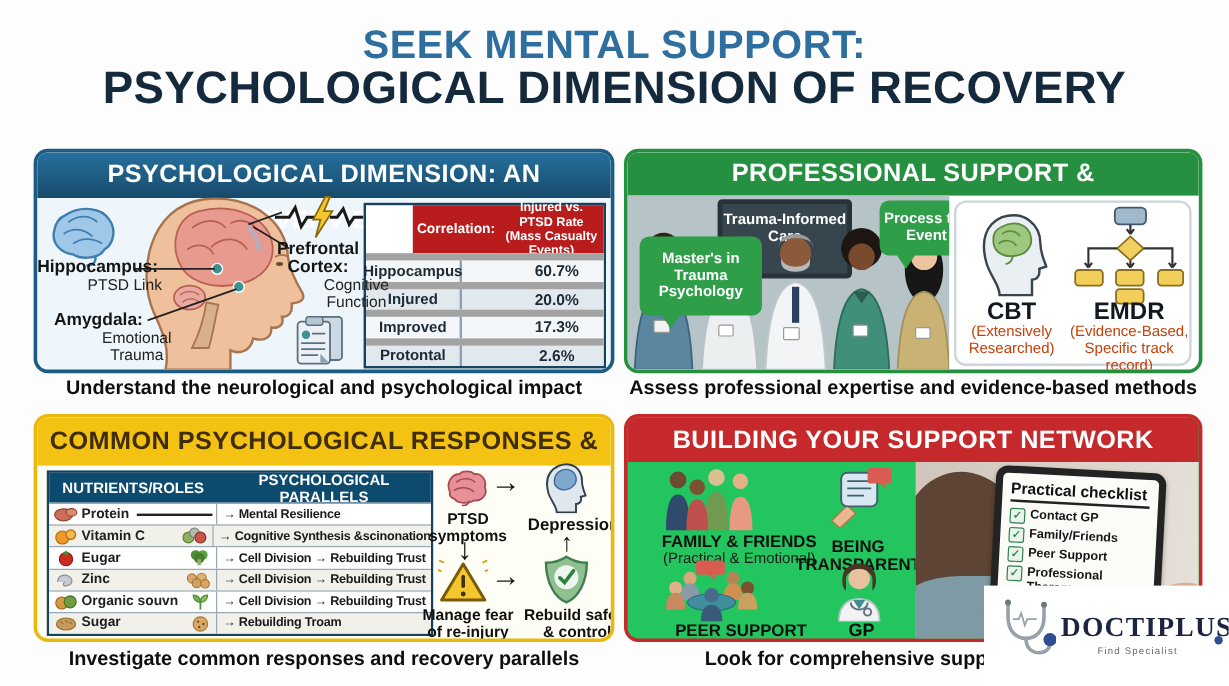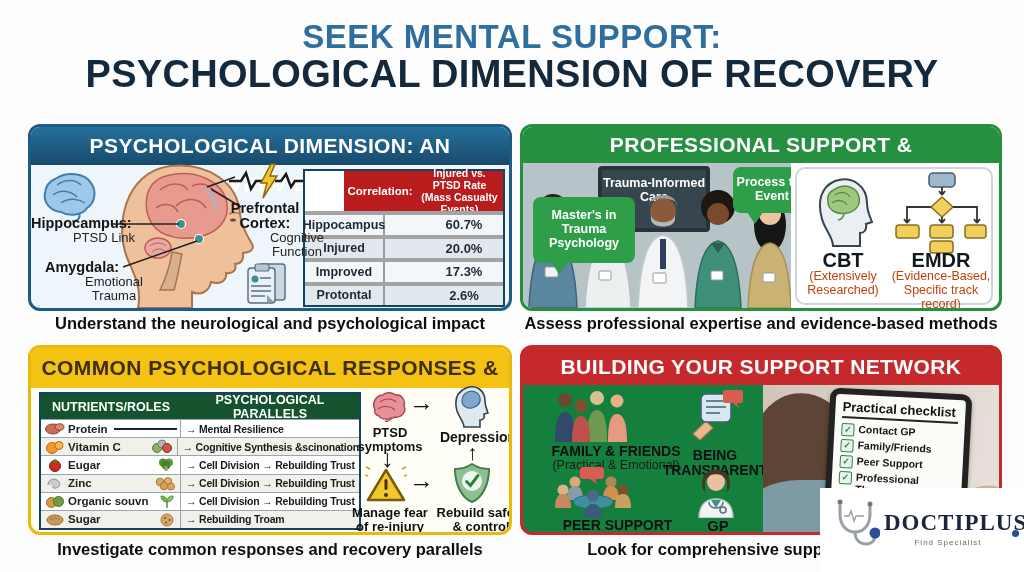--- a/index.html
+++ b/index.html
@@ -10,38 +10,38 @@
   
   .title-wrap{position:absolute;left:0;top:20px;width:1024px;text-align:center;line-height:1.05;}
   .title1{font-size:33px;font-weight:700;color:#2f6f9f;letter-spacing:.5px;}
   .title2{font-size:38px;font-weight:700;color:#15293d;letter-spacing:.3px;}
 
   
   .panel{position:absolute;border-radius:12px;box-sizing:border-box;overflow:hidden;}
   .p1{left:28px;top:124px;width:484px;height:187px;border:3px solid #1d5c84;background:#eef6fb;}
   .p2{left:520px;top:124px;width:482px;height:187px;border:3px solid #259140;background:#ffffff;}
   .p3{left:28px;top:345px;width:484px;height:190px;border:3px solid #e9b90c;background:#fffef6;}
-  .p4{left:520px;top:345px;width:482px;height:190px;border:3px solid #c5292b;background:#15803d;}
+  .p4{left:520px;top:345px;width:482px;height:190px;border:3px solid #c5292b;background:#22c55e;}
   .phead{width:100%;text-align:center;font-weight:700;color:#ffffff;letter-spacing:.4px;}
   .p1 .phead{height:38px;line-height:38px;font-size:21px;background:linear-gradient(#26709c,#174a6b);}
   .p2 .phead{height:36px;line-height:36px;font-size:21px;background:#259140;}
   .p3 .phead{height:40px;line-height:40px;font-size:21px;background:#f4c213;color:#3f2d05;}
   .p4 .phead{height:37px;line-height:37px;font-size:21px;background:#c5292b;}
   .caption{position:absolute;font-size:16.5px;font-weight:700;color:#0e0e0e;text-align:center;white-space:nowrap;}
 
   
   .ov-label-b{font-weight:700;color:#151515;font-size:14.5px;line-height:1.05;text-align:center;}
   .ov-label-r{font-weight:400;color:#222;font-size:13px;line-height:1.1;text-align:center;padding-left:32px;}
   .ovtable{position:absolute;left:272px;top:42px;width:202px;height:138px;border:2px solid #15425e;
            display:flex;flex-direction:column;background:#fff;box-sizing:border-box;}
   .ovhead{display:flex;background:#b91c1c;color:#fff;height:40px;flex:none;margin-left:39px;}
   .ovh1{width:72px;font-size:11.5px;font-weight:700;display:flex;align-items:center;justify-content:center;}
   .ovh2{flex:1;font-size:10.5px;font-weight:700;display:flex;align-items:center;justify-content:center;
         text-align:center;line-height:1.15;padding:0 2px;}
-  .ovrow{display:flex;flex:1;border-top:4px solid #a3a3a3;align-items:center;gap:40px;}
+  .ovrow{display:flex;flex:1;border-top:6px solid #a3a3a3;align-items:center;gap:40px;}
   .ovrow:nth-child(odd){background:#e2e9ee;} .ovrow:nth-child(even){background:#f4f7f9;}
   .ovl{width:78px;font-size:12.5px;font-weight:700;color:#1c2a36;text-align:center;border-right:2px solid #8aa2b2;
        align-self:stretch;display:flex;align-items:center;justify-content:center;}
   .ovv{flex:1;text-align:center;font-size:13px;font-weight:700;color:#1c2a36;}
 
   
   .illus{position:absolute;left:0;top:36px;width:268px;height:145px;background:#b7c4c7;border-radius:0 0 0 9px;overflow:hidden;}
   .tv{position:absolute;left:75px;top:3px;width:112px;height:66px;background:#37464e;border:4px solid #27323a;
       border-radius:4px;box-sizing:border-box;display:flex;align-items:flex-start;justify-content:center;}
   .tv-text{color:#fff;font-size:12.5px;font-weight:700;text-align:center;line-height:1.15;margin-top:6px;}
@@ -53,21 +53,21 @@
   .bub1 .btail{border-top:12px solid #2f9e48;left:18px;bottom:-11px;}
   .bub3 .btail{border-top:12px solid #2f9e48;left:14px;bottom:-11px;}
   .methods-box{position:absolute;left:272px;top:40px;width:198px;height:138px;background:#fff;
                border:2px solid #ccd6da;border-radius:10px;box-sizing:border-box;}
   .mname{position:absolute;font-size:20px;font-weight:700;color:#101820;text-align:center;}
   .mdesc{position:absolute;font-size:12.5px;color:#c2410c;text-align:center;line-height:1.12;}
 
   
   .ntable{position:absolute;left:8px;top:44px;width:322px;height:138px;border:2px solid #15425e;background:#fff;
           display:flex;flex-direction:column;box-sizing:border-box;}
-  .nhead{display:flex;background:#14532d;color:#fff;height:25px;flex:none;align-items:center;}
+  .nhead{display:flex;background:#0c4a6e;color:#fff;height:25px;flex:none;align-items:center;}
   .nh1{width:140px;text-align:center;font-size:12.5px;font-weight:700;}
   .nh2{flex:1;text-align:center;font-size:12.5px;font-weight:700;}
   .nrow{display:flex;flex:1;align-items:center;border-top:1.5px solid #98a8b2;}
   .nrow:nth-child(odd){background:#f1f1e9;} .nrow:nth-child(even){background:#ffffff;}
   .ncell1{width:140px;display:flex;align-items:center;gap:3px;padding-left:4px;box-sizing:border-box;
           border-right:1.5px solid #98a8b2;align-self:stretch;}
   .nname{font-size:11.5px;font-weight:700;color:#202020;white-space:nowrap;}
   .nline{flex:1;border-top:2px solid #222;margin:0 3px;}
   .ncell2{flex:1;font-size:10.5px;font-weight:700;color:#1a1a1a;padding-left:5px;letter-spacing:-.2px;white-space:nowrap;}
   .flabel{position:absolute;font-size:13px;font-weight:700;color:#101010;text-align:center;line-height:1.05;}

